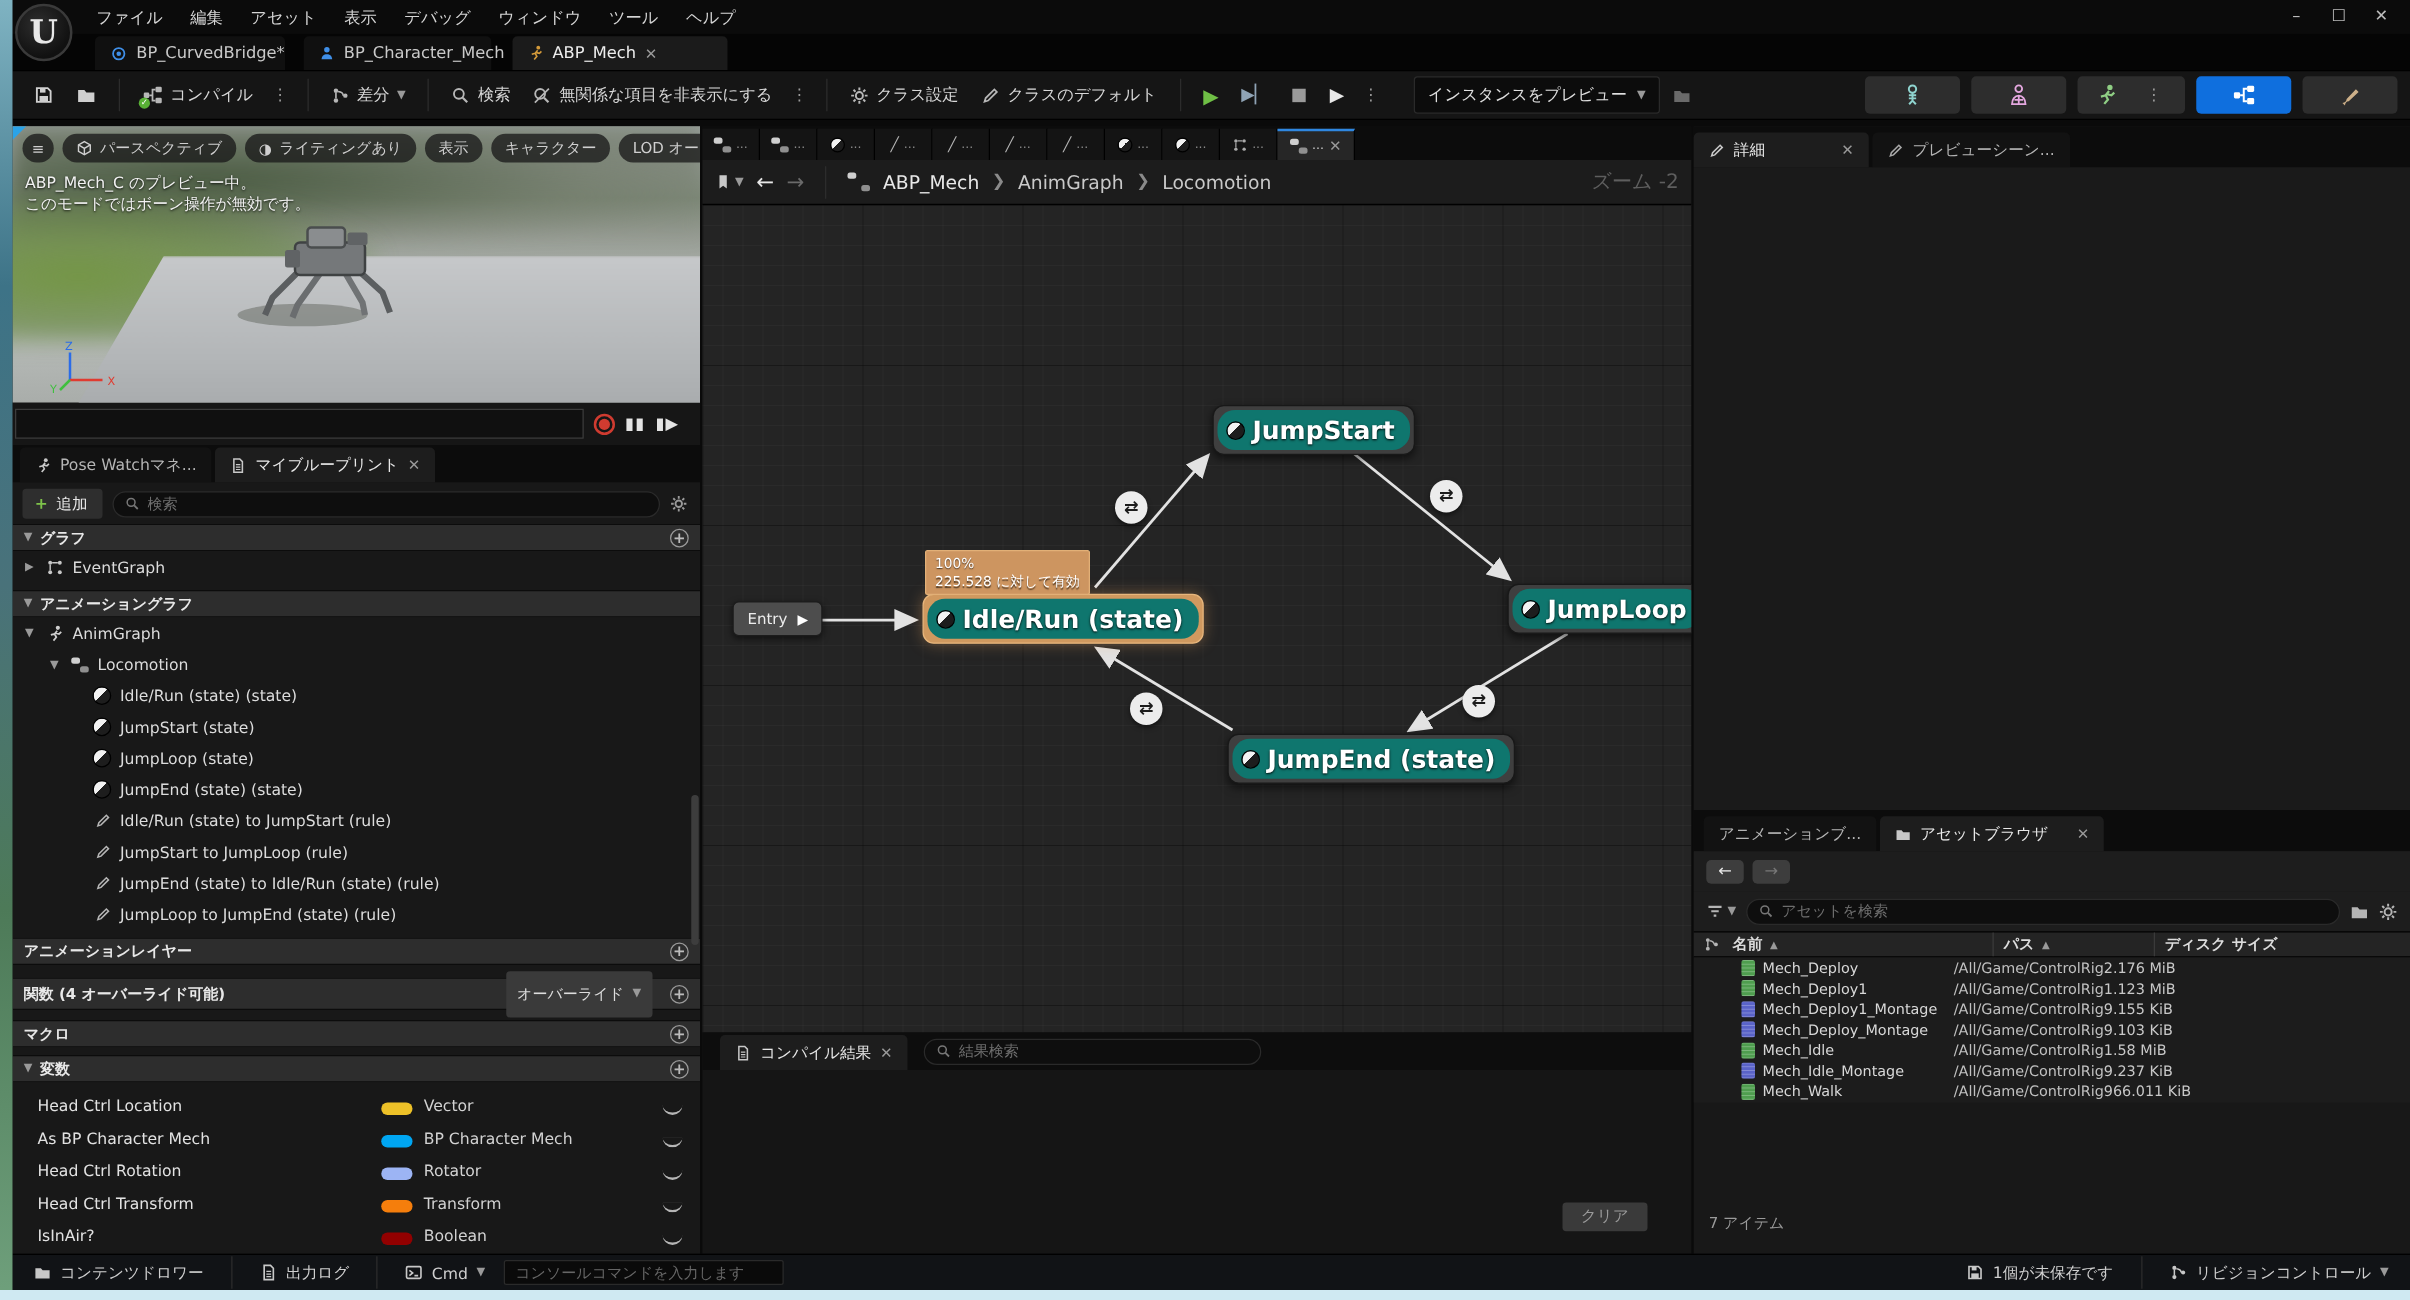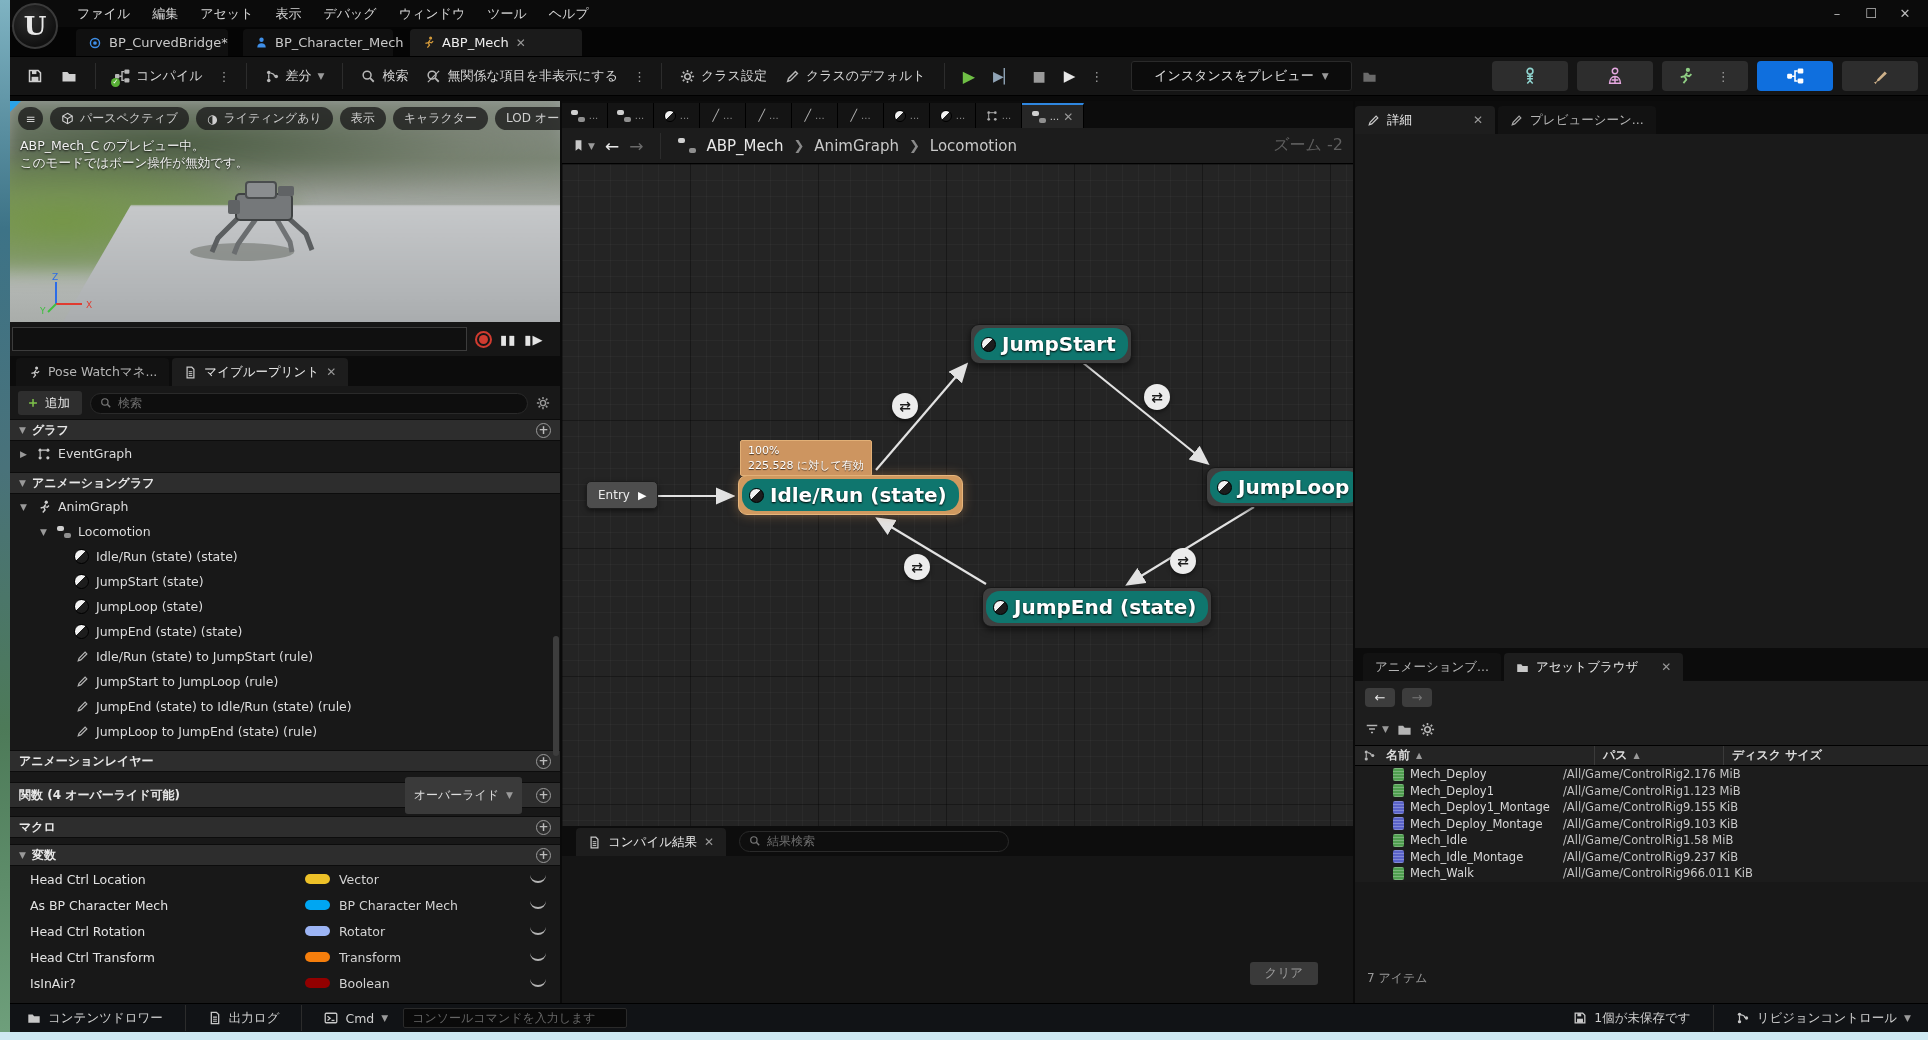--- a/index.html
+++ b/index.html
@@ -21,21 +21,21 @@
 .atab{position:absolute;top:2px;height:27px;display:flex;align-items:center;gap:7px;padding:0 12px;border-radius:4px 4px 0 0;color:#c9c9c9;font-size:13px;background:#101010}
 .atab.active{background:#1b1b1b;color:#eee}
 .atab .x,.x{color:#9a9a9a;font-size:12px}
 #parent-class{right:12px;top:31px;font-size:12px;color:#9a9a9a}
 #parent-class a{color:#ddd;text-decoration:underline}
 #toolbar{left:10px;top:56px;width:1918px;height:40px;background:#151515;border-top:1px solid #000;border-bottom:1px solid #000;display:flex;align-items:center;padding:0 10px;gap:4px;z-index:10}
 .vsep{width:1px;height:26px;background:#2c2c2c;margin:0 7px}
 .tbtn{display:flex;align-items:center;gap:6px;padding:6px 7px;border-radius:3px;color:#d8d8d8;font-size:13px;white-space:nowrap}
 .kebab{color:#9a9a9a;font-size:13px;padding:0 4px}
 .caret{color:#9a9a9a;font-size:9px}
-#preview-dd{background:#0c0c0c;border:1px solid #2a2a2a;border-radius:3px;padding:5px 22px;display:flex;gap:8px;align-items:center;color:#e0e0e0}
+#preview-dd{background:#0c0c0c;border:1px solid #2a2a2a;border-radius:3px;padding:5px 10px;display:flex;gap:8px;align-items:center;color:#e0e0e0}
 #modes{margin-left:auto;display:flex;gap:9px;align-items:center}
 .mode-btn{width:76px;height:30px;background:#2d2d2d;border-radius:4px;display:flex;align-items:center;justify-content:center;gap:4px}
 .mode-btn.run{width:86px;justify-content:space-evenly}
 
 #left-col{left:10px;top:101px;width:550px;height:902px;background:#161616}
 #center-col{left:562px;top:101px;width:791px;height:902px;background:#101010}
 #right-col{left:1355px;top:101px;width:573px;height:902px;background:#181818}
 
 #viewport{left:0;top:0;width:550px;height:221px;overflow:hidden;background:linear-gradient(180deg,#99a09c 0%,#8d958c 14%,#7d8877 26%,#93998f 38%,#aeb2af 55%,#b6bab7 78%,#a9adaa 100%)}
 .vp-trees{position:absolute;left:0;top:0;width:100%;height:42%;background:radial-gradient(ellipse at 28% 45%,rgba(55,75,45,.75),rgba(105,115,95,.35) 55%,rgba(120,128,115,0) 80%),linear-gradient(180deg,rgba(125,133,120,.85),rgba(125,133,115,0));filter:blur(7px)}
@@ -65,21 +65,21 @@
 .searchpill input{background:transparent;border:none;outline:none;color:#ccc;font-size:12px;width:100%;font-family:inherit}
 .searchpill input::placeholder{color:#6e6e6e}
 .shead{display:flex;align-items:center;height:22px;background:#2d2d2d;border-top:1px solid #0c0c0c;border-bottom:1px solid #0c0c0c;padding:0 9px;font-size:12px;font-weight:bold;color:#e8e8e8;gap:6px}
 .shead .exp{color:#9a9a9a;font-size:9px}
 .addcircle{margin-left:auto;width:15px;height:15px;border:1px solid #9a9a9a;border-radius:50%;color:#bbb;font-size:12px;line-height:13px;text-align:center}
 .ovr-btn{margin-left:auto;background:#3a3a3a;border-radius:3px;padding:10px 9px;font-size:12px;font-weight:normal;color:#ddd;display:flex;gap:7px;align-items:center}
 .trow{display:flex;align-items:center;gap:7px;height:25px;font-size:12.5px;color:#dcdcdc}
 .trow .exp{color:#9a9a9a;font-size:9px;width:10px}
 .state-ico{width:15px;height:15px;border-radius:50%;background:linear-gradient(135deg,#f2f2f2 46%,#1d1d1d 46%);border:1px solid #000;flex:none}
 .mt6{margin-top:6px}.mt8{margin-top:8px}.mt10{margin-top:10px}
-.vrow{display:flex;align-items:center;height:26px;padding:0 14px 0 20px;font-size:12.5px;color:#e2e2e2}
+.vrow{display:flex;align-items:flex-end;height:26px;padding:0 14px 0 20px;font-size:12.5px;color:#e2e2e2}
 .vrow .vname{width:275px}
 .vpill{width:25px;height:10px;border-radius:5px;margin-right:9px;flex:none}
 .vtype{color:#d2d2d2}
 .veye{margin-left:auto;width:16px;height:8px;border-bottom:2px solid #b5b5b5;border-radius:0 0 10px 10px}
 #mybp-scroll{position:absolute;right:1px;top:250px;width:6px;height:120px;background:#3d3d3d;border-radius:3px}
 
 #doc-tabs{left:0;top:0;width:791px;height:27px;background:#0c0c0c;display:flex;align-items:flex-end}
 .dtab{height:25px;width:46px;background:#141414;border-right:1px solid #000;display:flex;align-items:center;justify-content:center;gap:4px;color:#8a8a8a;font-size:10px}
 .dtab.active{background:#262626;border-top:2px solid #2f87e0;width:62px;color:#ccc}
 .sm-ico{width:14px;height:12px;position:relative;flex:none}
@@ -851,20 +851,28 @@
       <span class="navbtn dim">→</span>
     </div>
 
     <div id="ab-search" class="abs">
       <span class="icwrap" style="color:#b5b5b5">
           <svg class="ic" width="14" height="14" viewBox="0 0 16 16">
             <use href="#i-filter"></use>
           </svg>
           <span class="caret" style="margin-left:3px">▼</span>
         </span>
+      <span class="searchpill">
+        <span class="icwrap">
+            <svg class="ic" width="12" height="12" viewBox="0 0 16 16">
+              <use href="#i-mag"></use>
+            </svg>
+          </span>
+        <input placeholder="アセットを検索" style="">
+      </span>
       <span class="icwrap" style="color:#b5b5b5">
           <svg class="ic" width="15" height="15" viewBox="0 0 16 16">
             <use href="#i-folder"></use>
           </svg>
         </span>
       <span class="icwrap" style="color:#b5b5b5">
           <svg class="ic" width="15" height="15" viewBox="0 0 16 16">
             <use href="#i-gear"></use>
           </svg>
         </span>

